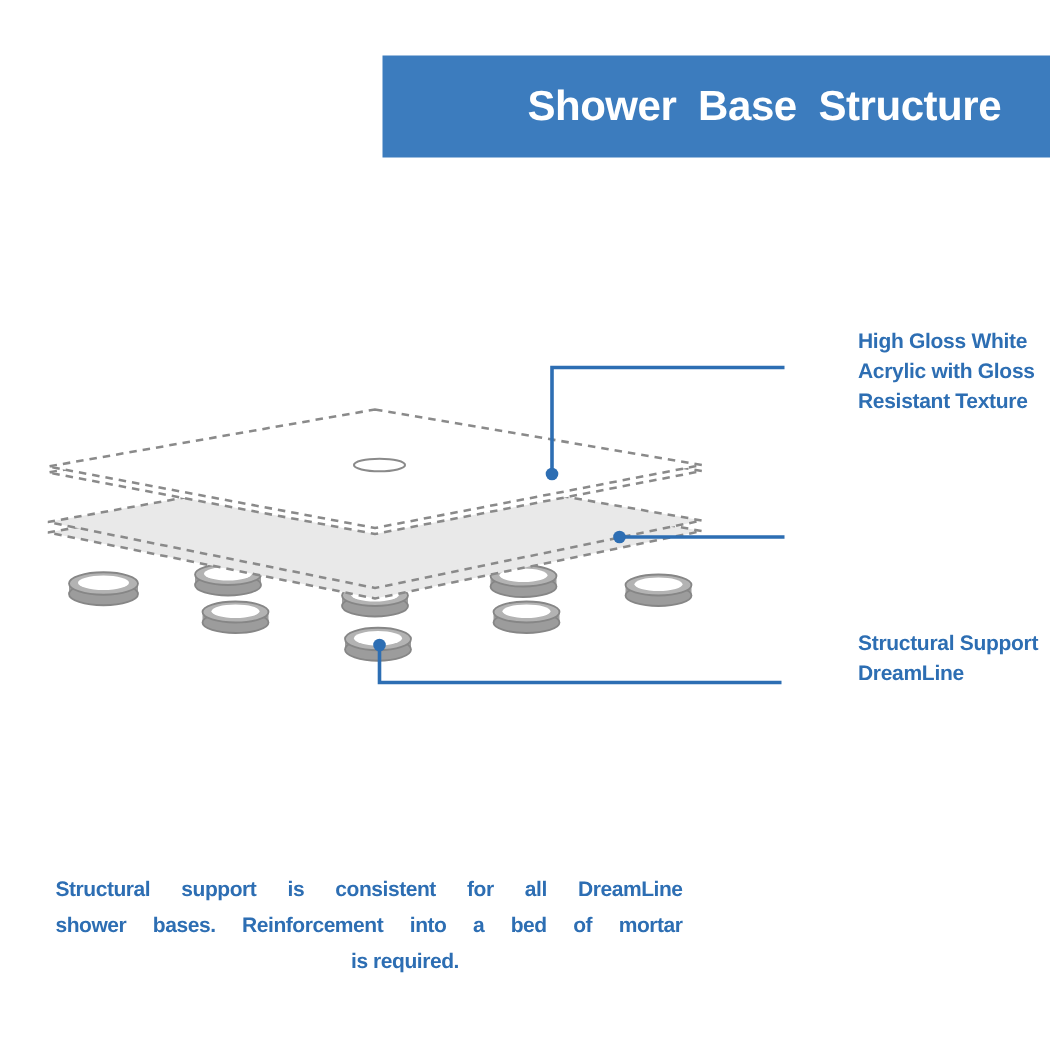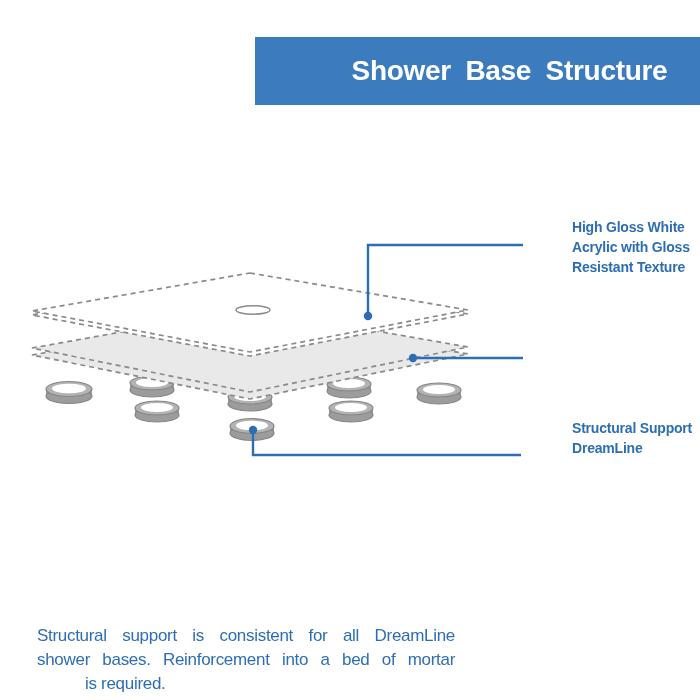--- a/index.html
+++ b/index.html
@@ -25,26 +25,26 @@
   .rhole      { fill:#ffffff; }
   .callout    { fill:none; stroke:var(--accent); stroke-width:2.4; }
   .cdot       { fill:var(--accent); }
   .callout-label {
     position:absolute; left:528px; width:130px;
     color:var(--accent); font-weight:bold; font-size:14px; line-height:20px;
     letter-spacing:-0.2px;
     margin-left:44px;
   }
   .footer-note {
-    position:absolute; left:37px; top:624px; width:418px;
-    color:var(--accent); font-weight:normal; font-size:17px; line-height:24px;
+    position:absolute; left:37px; top:580px; width:418px;
+    color:var(--accent); font-weight:bold; font-size:14px; line-height:24px;
     letter-spacing:-0.3px;
   }
   .footer-note .jline { text-align:justify; text-align-last:justify; }
-  .footer-note .lline { text-align:left;margin-left:48px; }
+  .footer-note .lline { text-align:center;margin-left:48px; }
 </style>
 </head>
 <body>
 
 <div class="page">
 
   <div class="banner">
     <span class="title">Shower Base Structure</span>
   </div>
 

